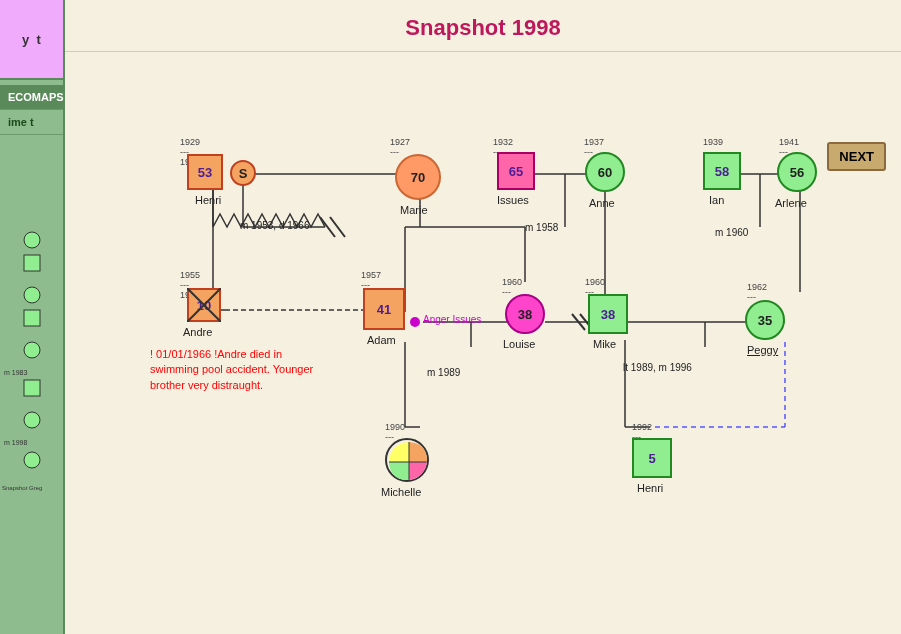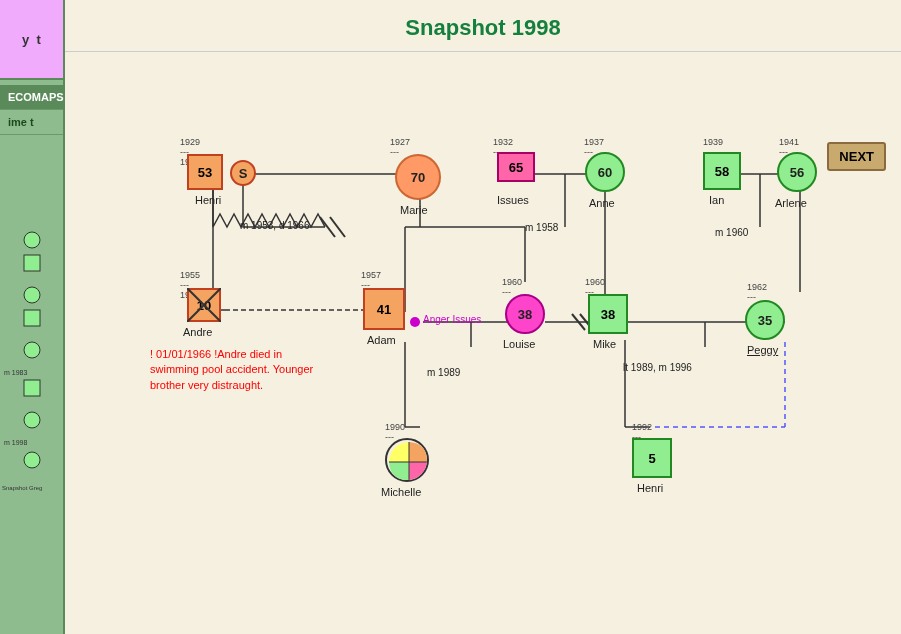--- a/index.html
+++ b/index.html
@@ -59,21 +59,21 @@
       height: 634px;
       background: #f5f0e0;
     }
 
     
     .title-bar {
       text-align: center;
       padding: 15px 0 10px 0;
       font-size: 22px;
       font-weight: bold;
-      color: #15803d;
+      color: #be185d;
       border-bottom: 1px solid #ccc;
     }
 
     
     .canvas {
       position: relative;
       width: 836px;
       height: 570px;
       overflow: hidden;
     }
@@ -90,21 +90,21 @@
       color: #222;
       border: 2px solid #333;
     }
     .node-square {
       position: absolute;
       display: flex;
       align-items: center;
       justify-content: center;
       font-weight: bold;
       font-size: 13px;
-      color: #000000;
+      color: #4c1d95;
       border: 2px solid #333;
     }
 
     
     .person-label {
       position: absolute;
       font-size: 11px;
       text-align: left;
       color: #222;
     }
@@ -275,21 +275,21 @@
     <div class="node-circle" style="left:330px; top:102px; width:46px; height:46px; background:#ff9966; border-color:#cc6633;">
       <span>70</span>
     </div>
     <div class="person-label" style="left:335px; top:152px;">
       <span>Marie</span>
     </div>
 
     <div style="position:absolute; left:428px; top:85px;">
       <span class="year-label">1932 --</span>
     </div>
-    <div class="node-square" style="left:432px; top:100px; width:38px; height:30px; background:#ff66aa; border-color:#aa0066;">
+    <div class="node-square" style="left:432px; top:100px; width:38px; height:38px; background:#ff66aa; border-color:#aa0066;">
       <span>65</span>
     </div>
     <div class="person-label" style="left:432px; top:142px;">
       <span>Issues</span>
     </div>
 
     <div style="position:absolute; left:519px; top:85px;">
       <span class="year-label">1937 ---</span>
     </div>
     <div class="node-circle" style="left:520px; top:100px; width:40px; height:40px; background:#90ee90; border-color:#228822;">

